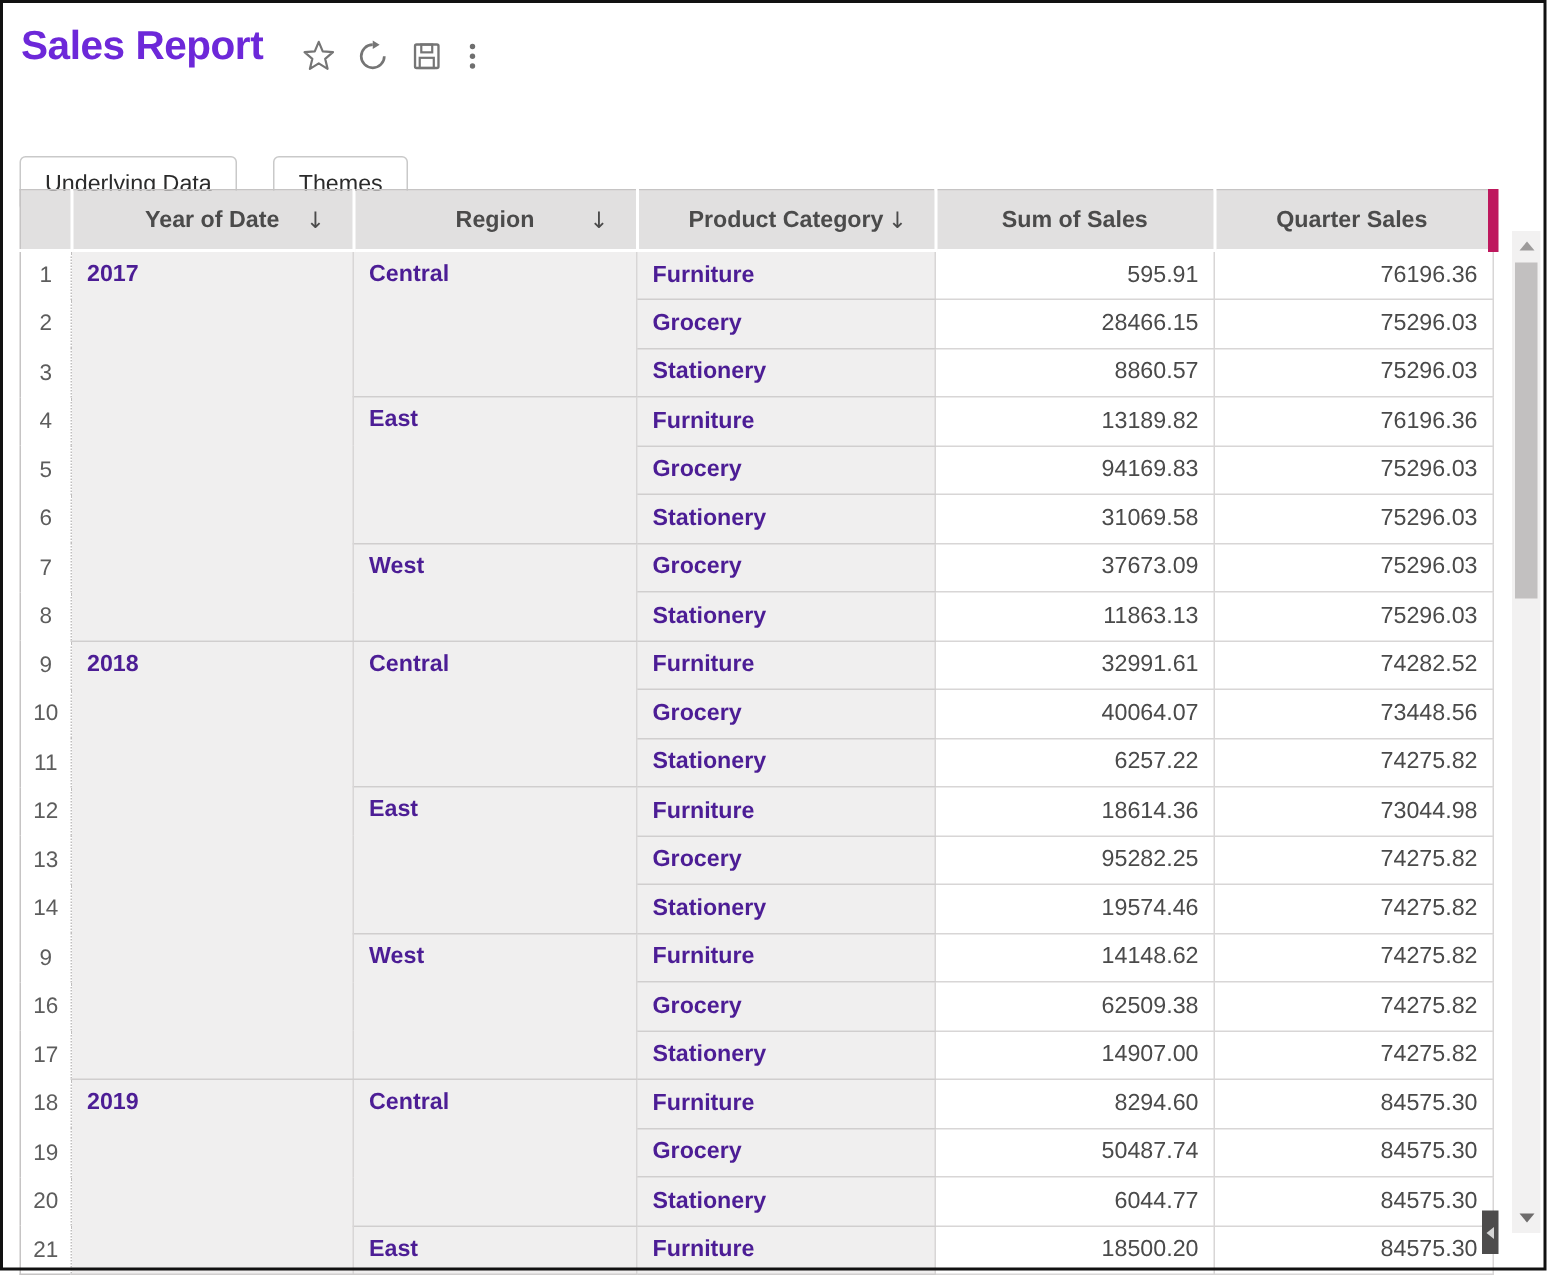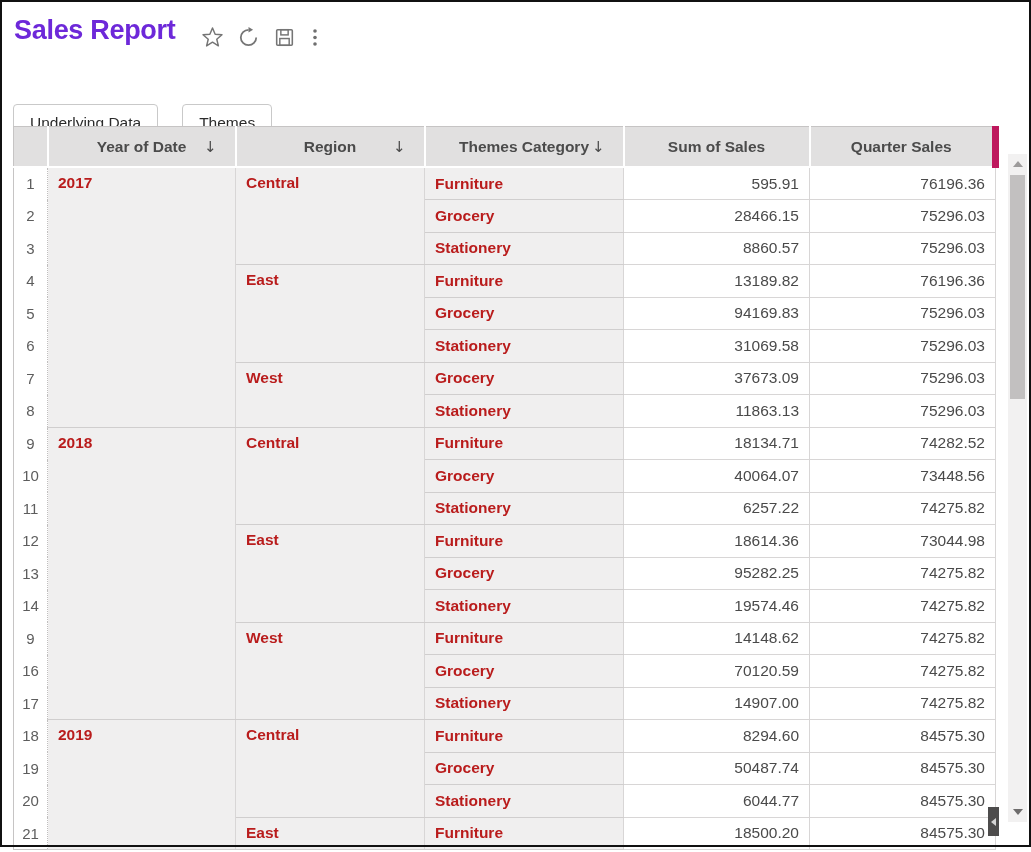--- a/index.html
+++ b/index.html
@@ -27,21 +27,21 @@
   table{border-collapse:collapse;table-layout:fixed;width:983px;border:1px solid #c6c4c4;}
   th{background:#e1e0e0;height:27px;font-size:15.5px;font-weight:700;color:#4b4b4b;
     border-right:2px solid #fff;border-bottom:2px solid #fff;padding:6px;cursor:pointer;}
   th:last-child{border-right:7px solid #be185d;}
   .th-inner{display:flex;align-items:center;justify-content:center;position:relative;height:100%;}
   .sort-arrow{position:absolute;right:12px;font-size:15px;font-weight:400;color:#4b4b4b;
     font-family:"DejaVu Sans",sans-serif;top:50%;transform:translateY(-50%);}
   td{font-size:15.5px;color:#4a4a4a;height:32.5px;box-sizing:border-box;padding:0;}
   .td-rownum{background:#fff;color:#5d5d5d;text-align:center;font-size:15px;
     border-right:1px dotted #bfbdbd;font-weight:400;}
-  .td-dim{background:#f0efef;font-weight:700;color:#b91c1c;padding:0 10px;
+  .td-dim{background:#f0efef;font-weight:700;color:#4c1d95;padding:0 10px;
     border-right:1px solid #d8d6d6;border-bottom:1px solid #d0cece;}
   .td-year,.td-region{vertical-align:top;padding-top:6px;}
   .td-cat{vertical-align:middle;}
   .td-num{background:#fff;text-align:right;padding:0 10px;border-right:1px solid #d8d6d6;
     border-bottom:1px solid #d8d6d6;font-weight:400;border-radius:14px;}
 
   
   .v-scrollbar{position:absolute;left:995px;top:28px;width:19px;height:668px;background:#f2f1f1;cursor:pointer;}
   .sb-up{position:absolute;top:7px;left:50%;transform:translateX(-50%);width:0;height:0;
     border-left:5px solid transparent;border-right:5px solid transparent;border-bottom:6px solid #9d9b9b;}
@@ -111,21 +111,21 @@
             </div>
           </th>
           <th>
             <div class="th-inner">
               <span class="th-label">Region</span>
               <span class="sort-arrow">↓</span>
             </div>
           </th>
           <th>
             <div class="th-inner">
-              <span class="th-label">Themes Category</span>
+              <span class="th-label">Product Category</span>
               <span class="sort-arrow">↓</span>
             </div>
           </th>
           <th>
             <div class="th-inner">
               <span class="th-label">Sum of Sales</span>
             </div>
           </th>
           <th>
             <div class="th-inner">
@@ -185,21 +185,21 @@
           <td class="td-rownum">8</td>
           <td class="td-dim td-cat">Stationery</td>
           <td class="td-num">11863.13</td>
           <td class="td-num">75296.03</td>
         </tr>
         <tr>
           <td class="td-rownum">9</td>
           <td class="td-dim td-year" rowspan="9">2018</td>
           <td class="td-dim td-region" rowspan="3">Central</td>
           <td class="td-dim td-cat">Furniture</td>
-          <td class="td-num">18134.71</td>
+          <td class="td-num">32991.61</td>
           <td class="td-num">74282.52</td>
         </tr>
         <tr>
           <td class="td-rownum">10</td>
           <td class="td-dim td-cat">Grocery</td>
           <td class="td-num">40064.07</td>
           <td class="td-num">73448.56</td>
         </tr>
         <tr>
           <td class="td-rownum">11</td>
@@ -229,21 +229,21 @@
         <tr>
           <td class="td-rownum">9</td>
           <td class="td-dim td-region" rowspan="3">West</td>
           <td class="td-dim td-cat">Furniture</td>
           <td class="td-num">14148.62</td>
           <td class="td-num">74275.82</td>
         </tr>
         <tr>
           <td class="td-rownum">16</td>
           <td class="td-dim td-cat">Grocery</td>
-          <td class="td-num">70120.59</td>
+          <td class="td-num">62509.38</td>
           <td class="td-num">74275.82</td>
         </tr>
         <tr>
           <td class="td-rownum">17</td>
           <td class="td-dim td-cat">Stationery</td>
           <td class="td-num">14907.00</td>
           <td class="td-num">74275.82</td>
         </tr>
         <tr>
           <td class="td-rownum">18</td>

